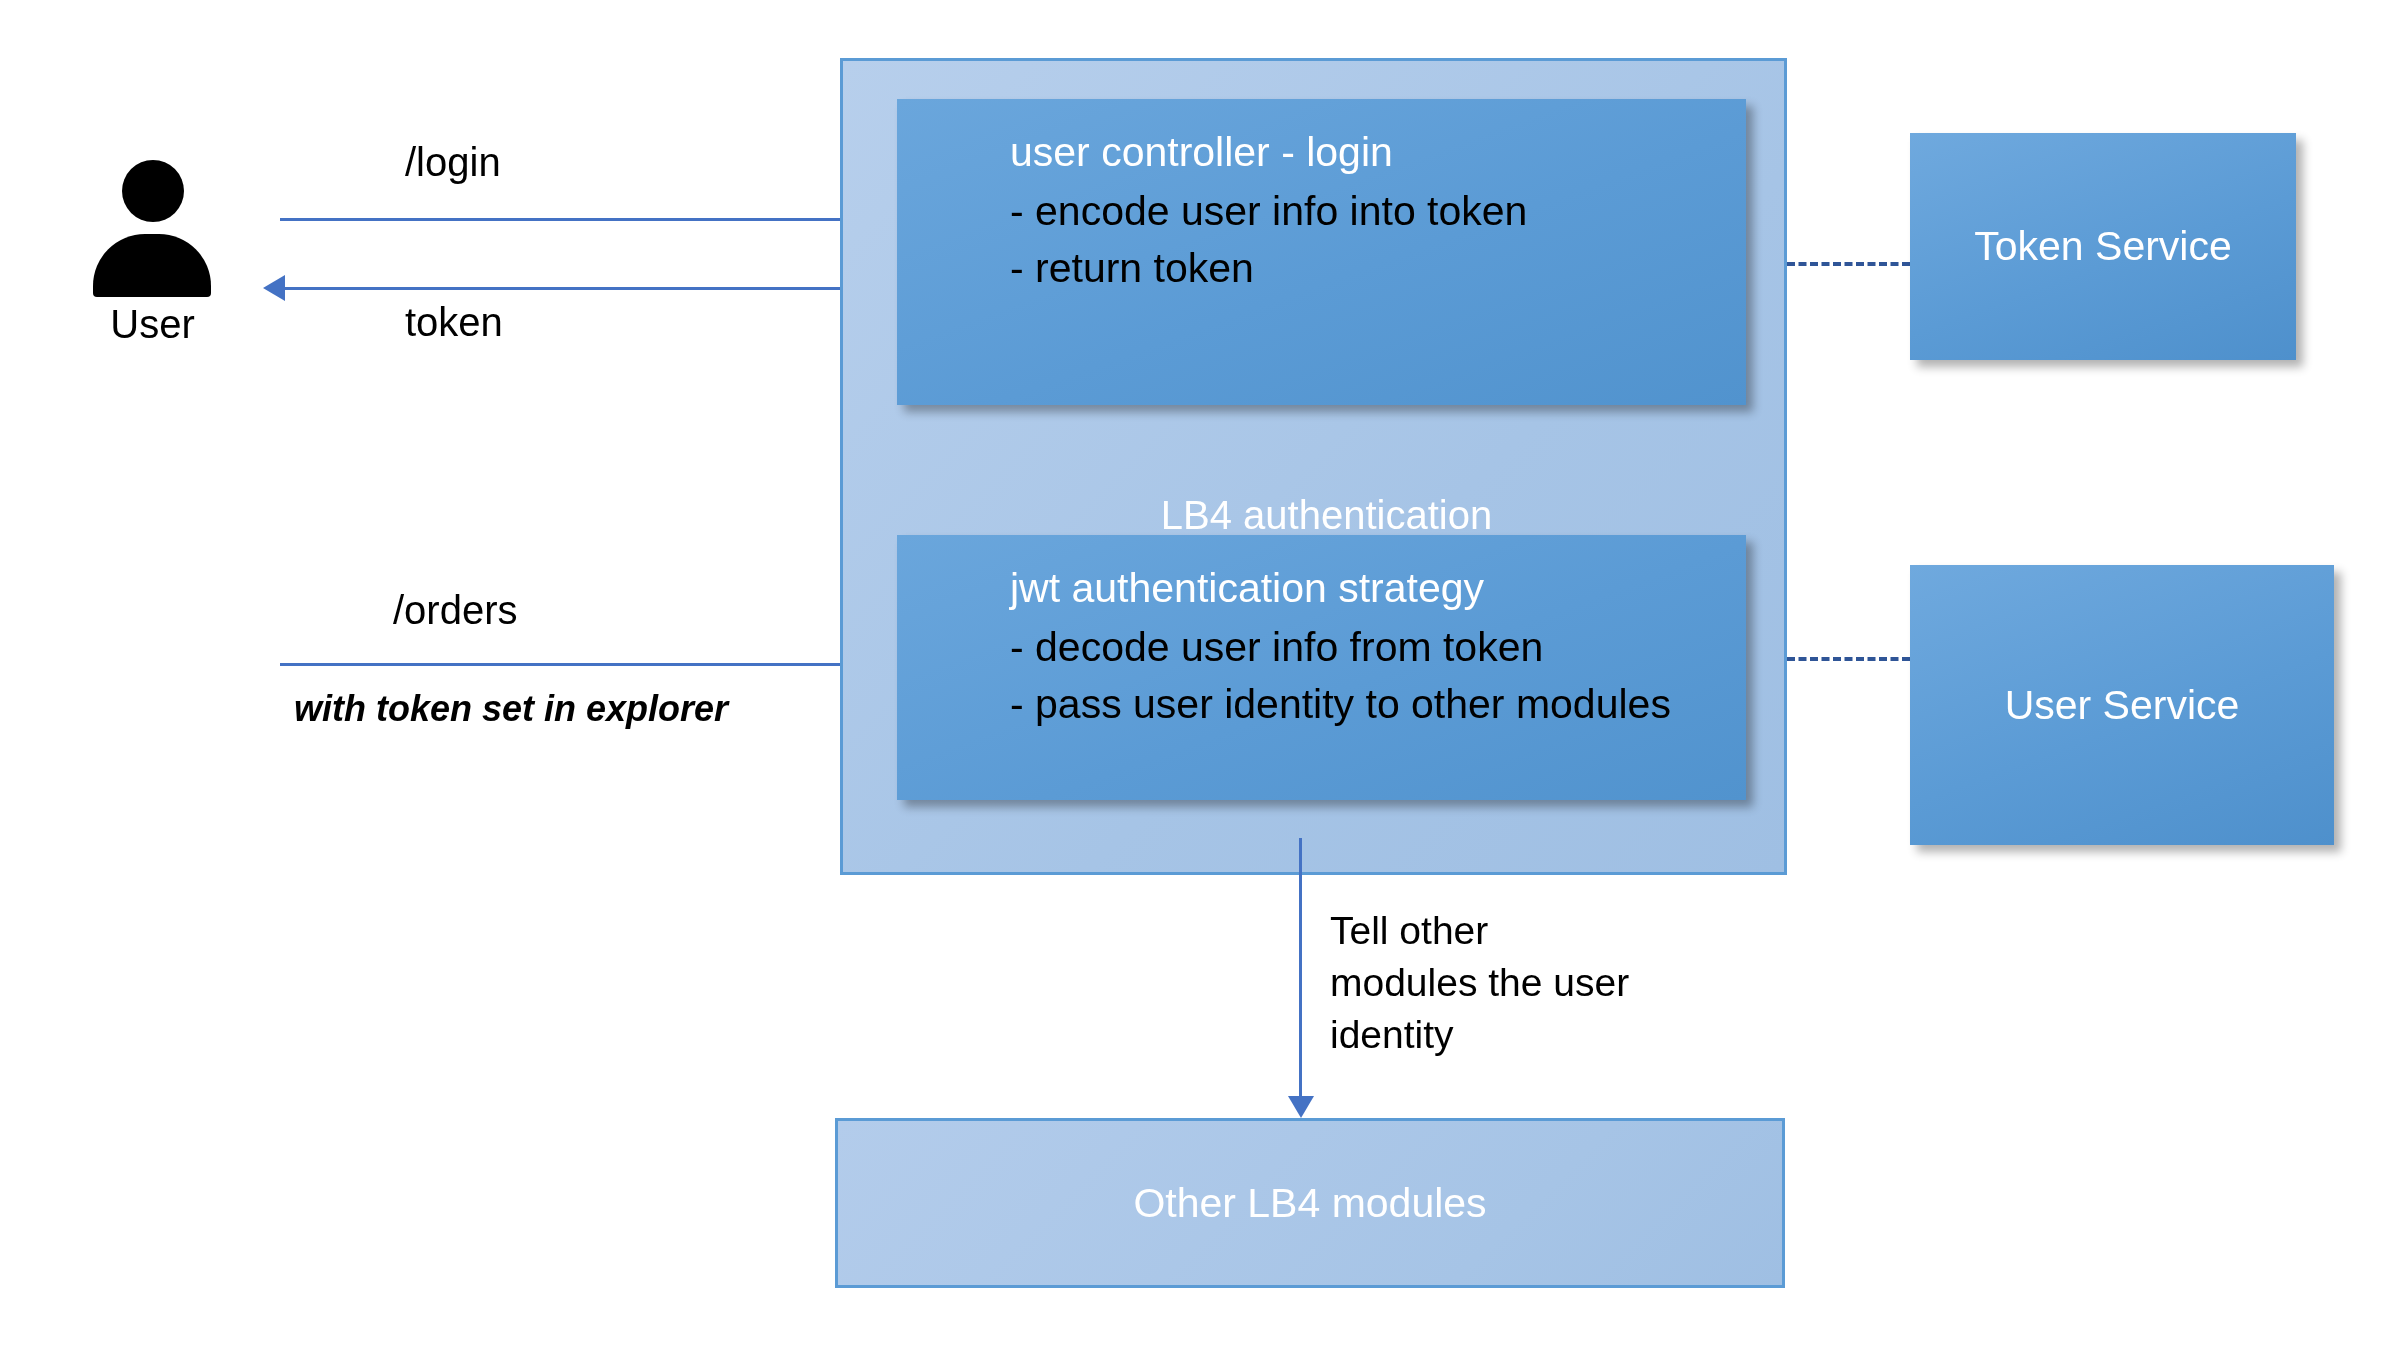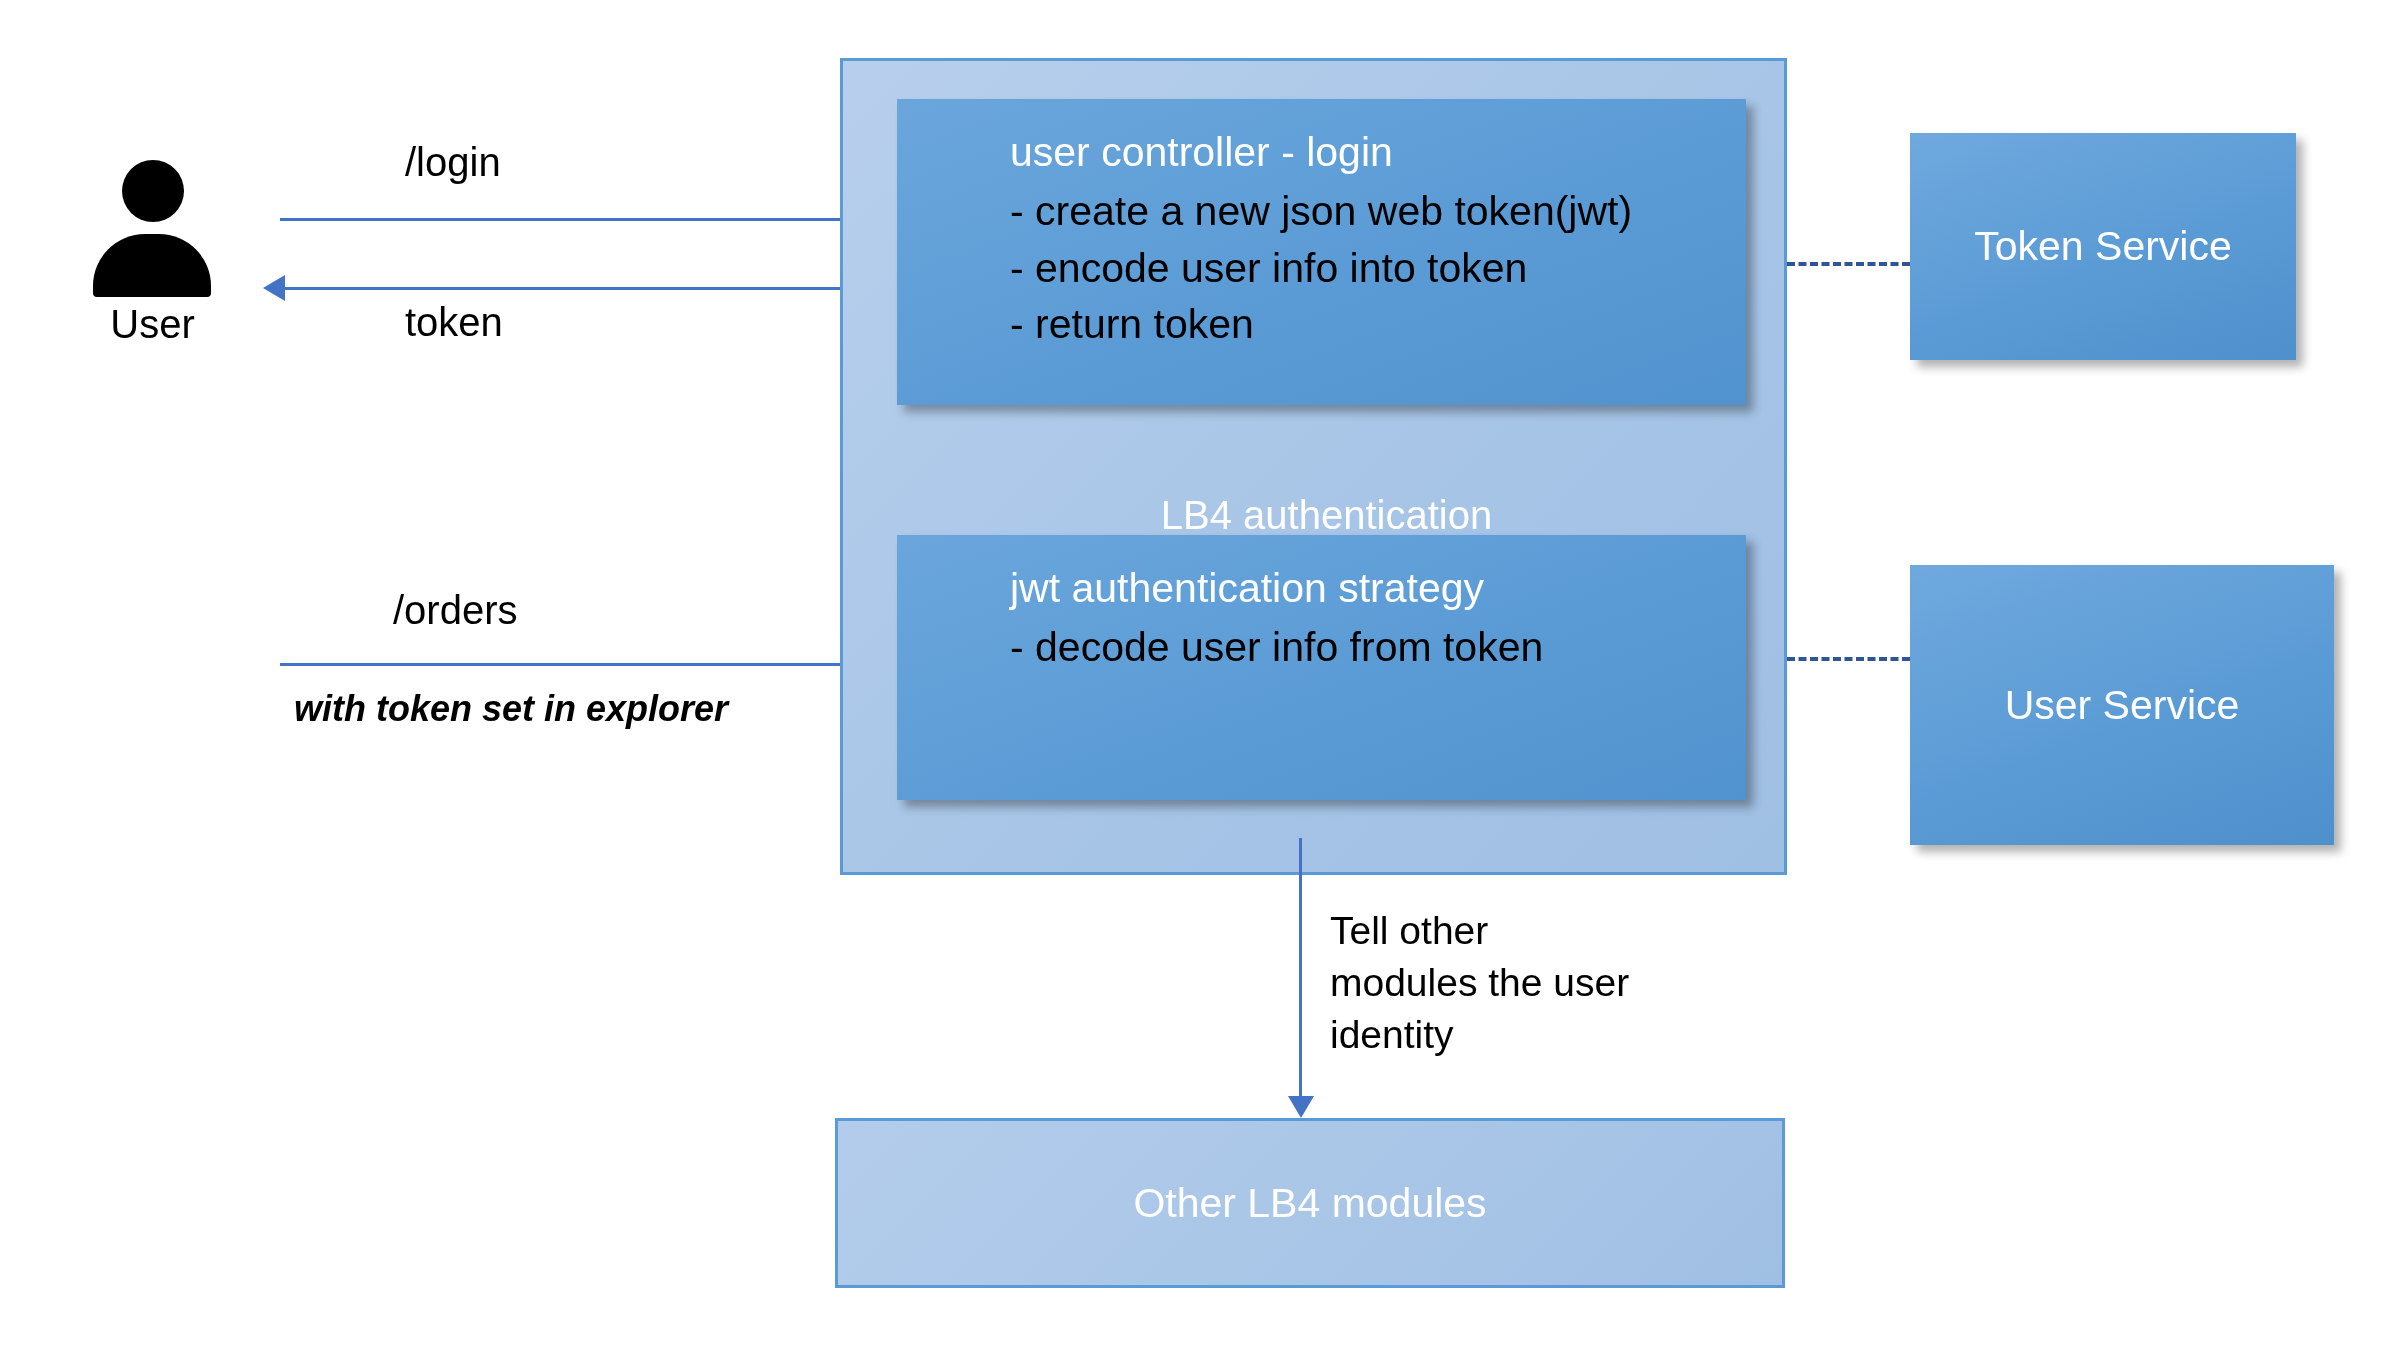--- a/index.html
+++ b/index.html
@@ -255,30 +255,30 @@
   <div class="arrow-right" style="left:955px; top:651px;"></div>
   <div class="edge-label sub" style="left:294px; top:688px;">with token set in explorer</div>
 
   <div id="lb4-container">
     <div id="lb4-container-label">LB4 authentication</div>
   </div>
 
   <div class="inner-box" id="box-user-controller">
     <div class="inner-title">user controller - login</div>
     <ul class="inner-list">
-      <li>- create a new json web token(jwt)</li>
       <li>- encode user info into token</li>
       <li>- return token</li>
     </ul>
   </div>
 
   <div class="inner-box" id="box-jwt-strategy">
     <div class="inner-title">jwt authentication strategy</div>
     <ul class="inner-list">
       <li>- decode user info from token</li>
+      <li>- pass user identity to other modules</li>
     </ul>
   </div>
 
   <div class="dashline" style="left:1787px; top:262px; width:123px;"></div>
   <div class="dashline" style="left:1787px; top:657px; width:123px;"></div>
 
   <div class="service-box" id="box-token-service">
     <span>Token Service</span>
   </div>
   <div class="service-box" id="box-user-service">

